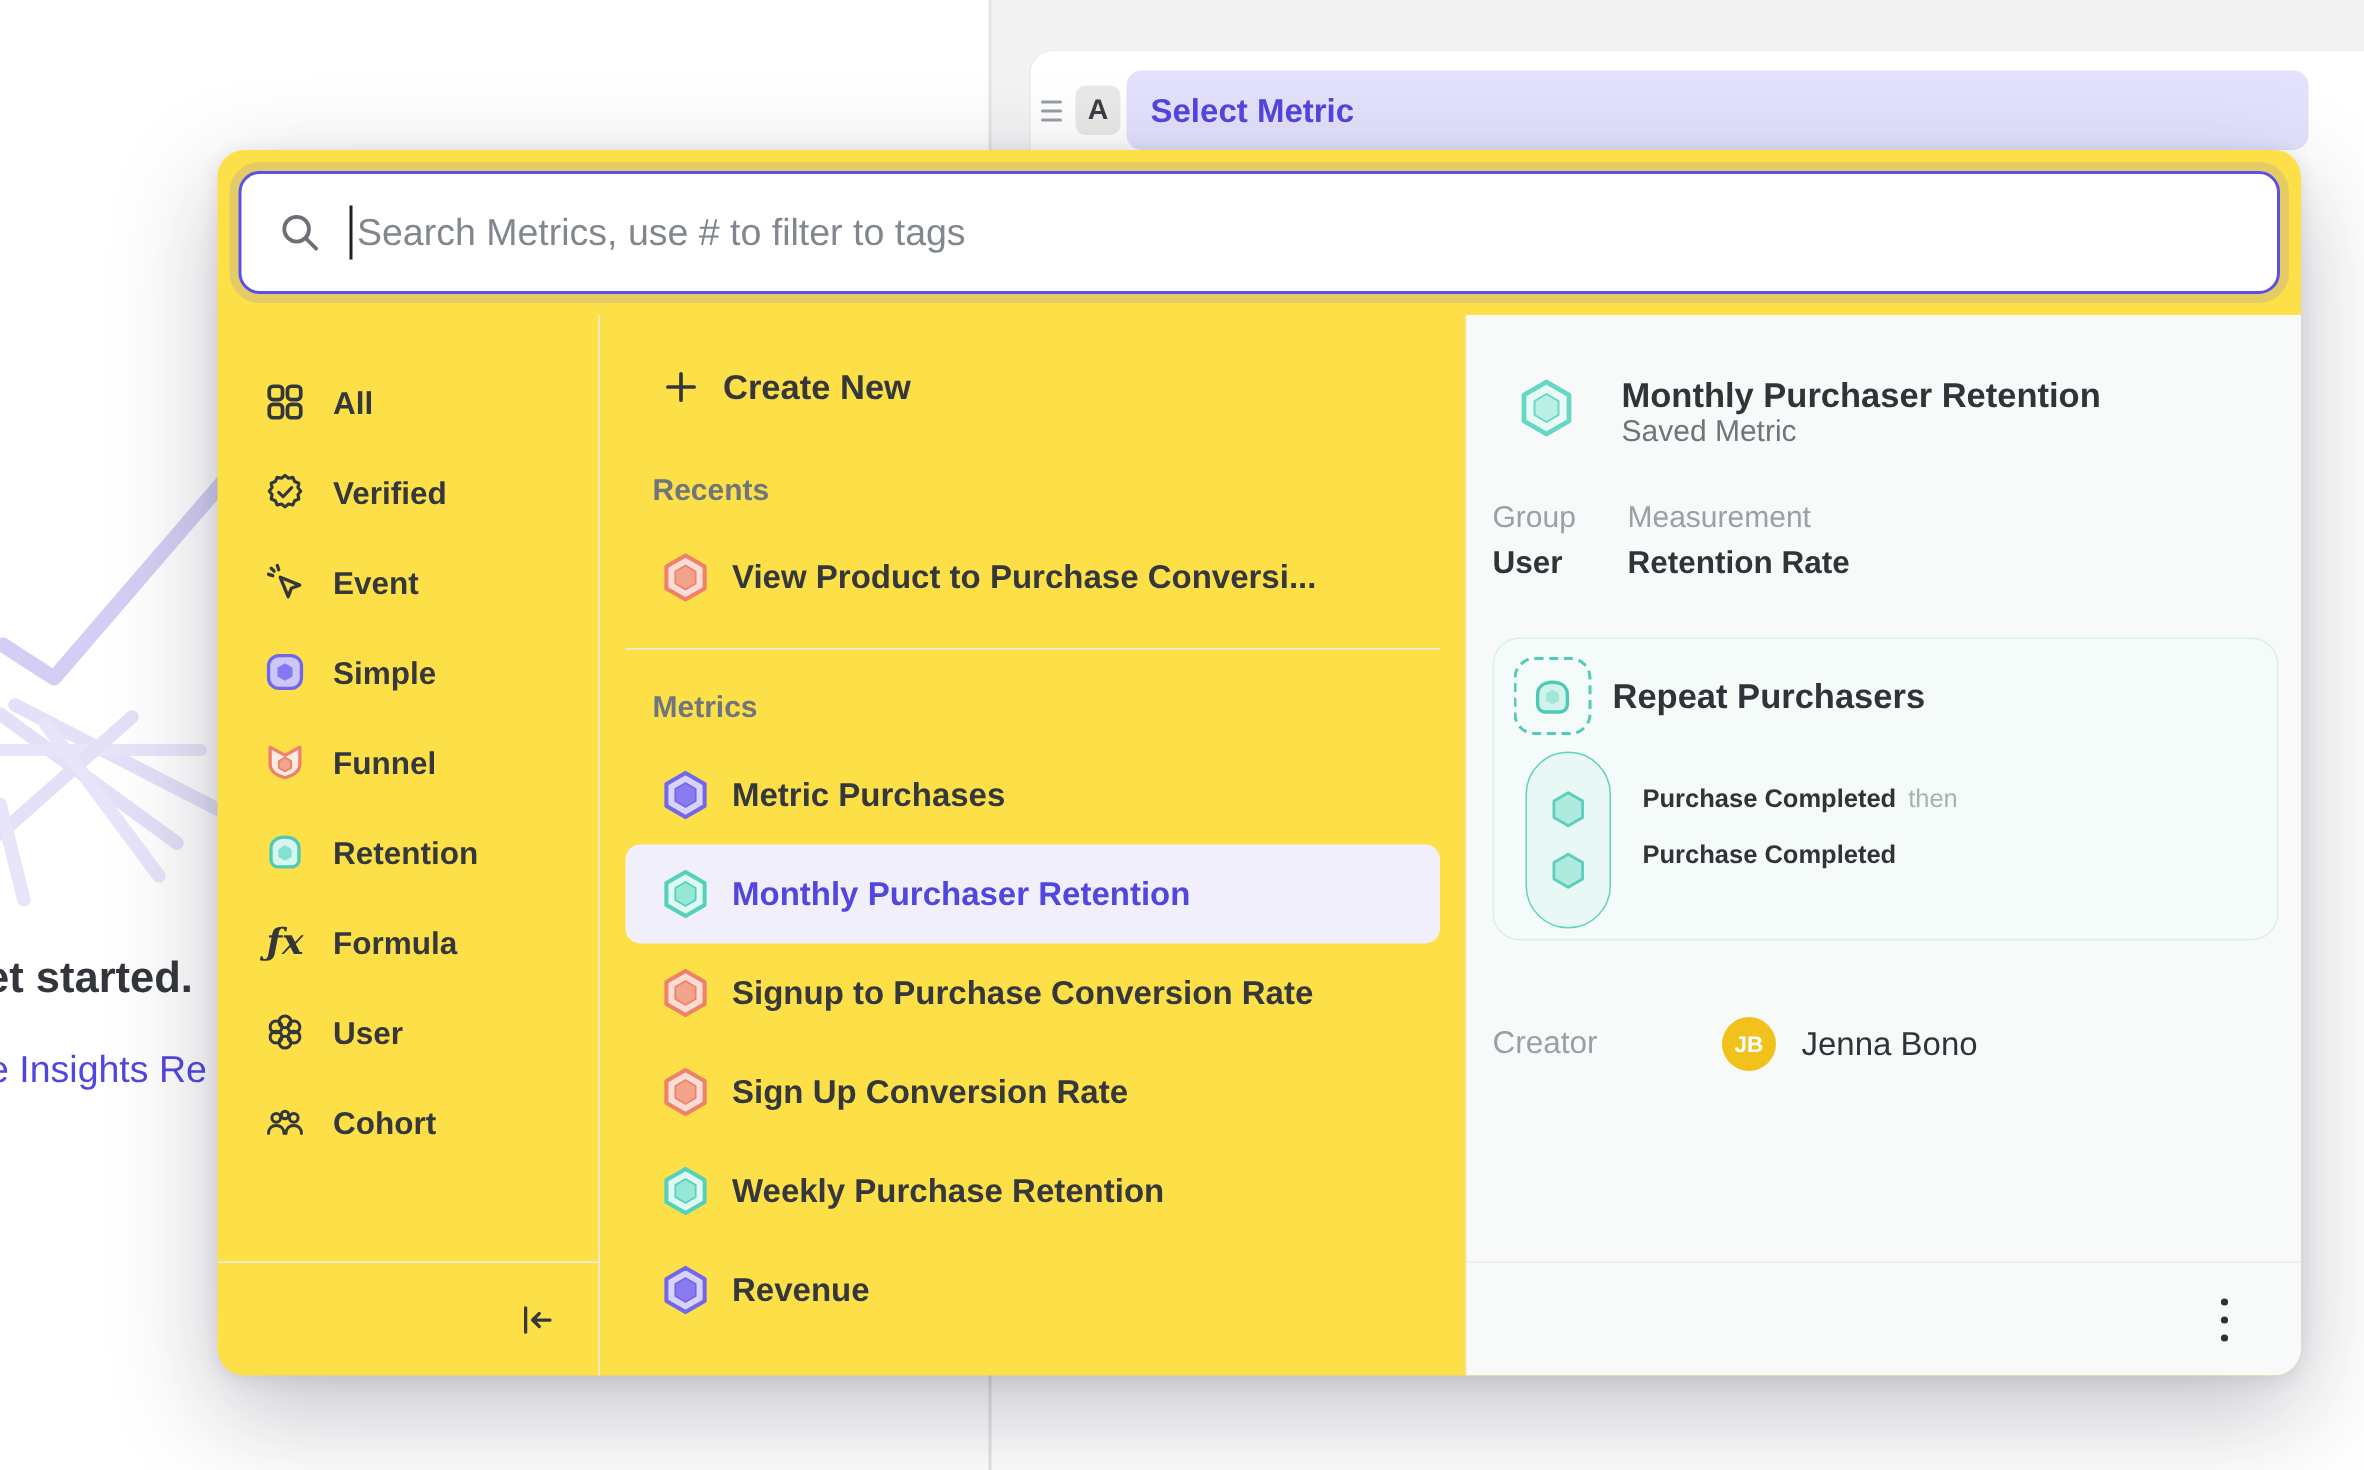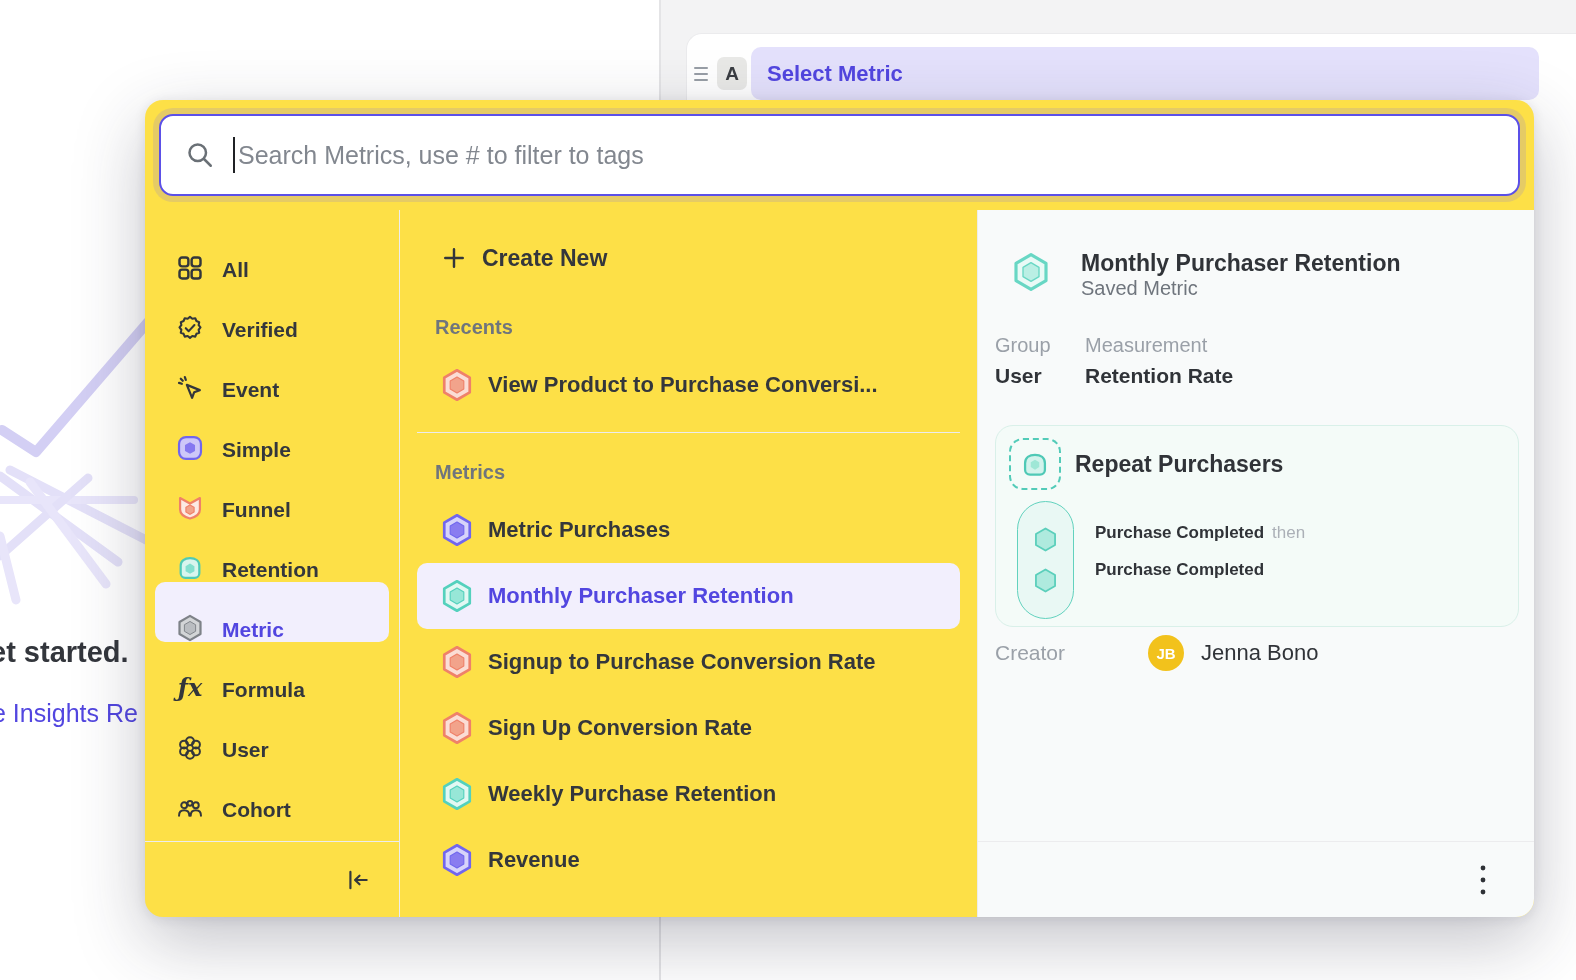--- a/index.html
+++ b/index.html
@@ -87,21 +87,21 @@
                  display:flex; align-items:center; justify-content:center; }
   .def-name { font-size:23px; font-weight:700; color:#303338; }
   .def-steps { display:flex; padding:11px 0 0 21px; }
   .capsule { width:57px; height:118px; background:#e9f8f4; border:1.5px solid #62d2be; border-radius:30px;
              display:flex; flex-direction:column; align-items:center; justify-content:center; gap:14px; }
   .cap-hex { width:27px; height:27px; }
   .steps-text { margin-left:21px; padding-top:22px; }
   .step-line { font-size:17px; font-weight:700; color:#303338; }
   .step-line + .step-line { margin-top:17px; }
   .conn { font-weight:500; color:#abb0b7; margin-left:8px; }
-  .creator-row { position:absolute; left:17px; top:425px; display:flex; align-items:center; }
+  .creator-row { position:absolute; left:17px; top:468px; display:flex; align-items:center; }
   .creator-label { width:153px; font-size:21px; color:#9aa0a8; }
   .avatar { width:36px; height:36px; border-radius:50%; background:#f2c21c; color:#fff; font-size:15px;
             font-weight:700; display:flex; align-items:center; justify-content:center; }
   .creator-name { margin-left:17px; font-size:22px; font-weight:500; color:#303338; }
   .detail-footer { position:absolute; bottom:0; left:0; right:0; height:76px; border-top:1.5px solid #ececee;
                    display:flex; align-items:center; justify-content:flex-end; padding-right:36px; }
   .kebab { width:30px; height:34px; display:flex; align-items:center; justify-content:center; cursor:pointer; }
 </style>
 </head>
 <body>
@@ -199,26 +199,20 @@
               <polygon points="12,9.4 15.5,11.4 15.5,15.4 12,17.4 8.5,15.4 8.5,11.4" fill="#f2a38b" stroke="#ef8169" stroke-width="1"></polygon>
             </svg>
             <span>Funnel</span>
           </div>
           <div class="side-item">
             <svg class="sicon" viewBox="0 0 24 24">
               <path d="M4 9.8 C4 5.9 7.3 3.5 12 3.5 C16.7 3.5 20 5.9 20 9.8 L20 16.5 C20 18.7 18.2 20.5 16 20.5 L8 20.5 C5.8 20.5 4 18.7 4 16.5 Z" fill="#d8f5ee" stroke="#4ecab6" stroke-width="1.9"></path>
               <polygon points="12,8.2 15.8,10.4 15.8,14.8 12,17 8.2,14.8 8.2,10.4" fill="#84e0cf"></polygon>
             </svg>
             <span>Retention</span>
-          </div>
-          <div class="side-item selected">
-            <svg class="sicon hex hx-gray" viewBox="0 0 24 24" style="width:28px;height:28px">
-                <use href="#hex-duo"></use>
-              </svg>
-            <span>Metric</span>
           </div>
           <div class="side-item">
             <span class="formula-glyph">ƒx</span>
             <span>Formula</span>
           </div>
           <div class="side-item">
             <svg class="sicon" viewBox="0 0 24 24">
               <g fill="none" stroke="#33363b" stroke-width="1.7">
                 <circle cx="12" cy="6.2" r="3.4"></circle>
                 <circle cx="17.1" cy="9.1" r="3.4"></circle>

